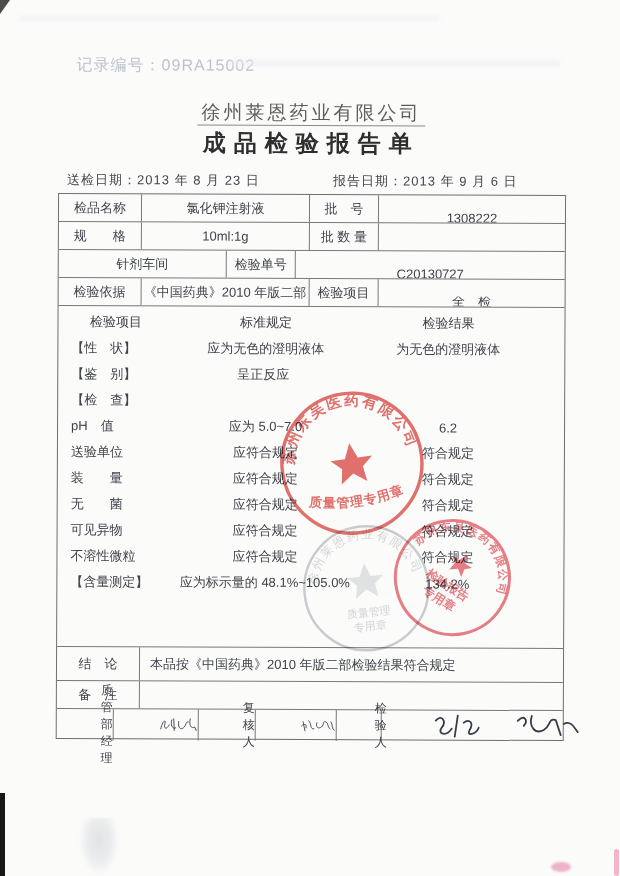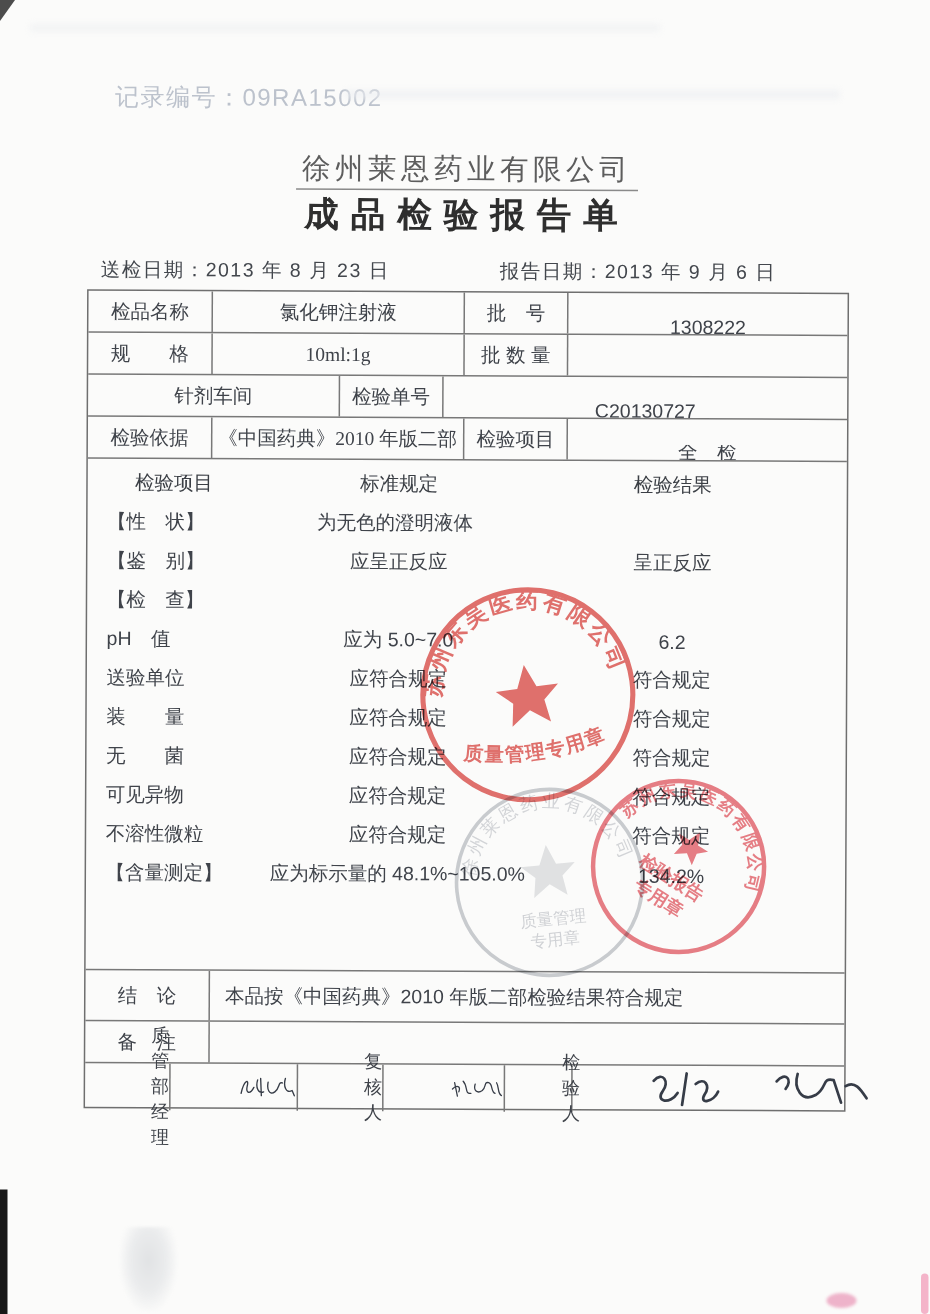--- a/index.html
+++ b/index.html
@@ -16,21 +16,21 @@
   .company{position:absolute;left:0;top:100px;width:620px;text-align:center;}
   .company span{font-size:19px;color:#5d5d5d;letter-spacing:3px;border-bottom:1px solid #8a8a8a;padding:0 4px 2px;}
   .title{position:absolute;left:0;top:128px;width:620px;text-align:center;font-size:23px;letter-spacing:8px;color:#2e2e2e;font-weight:600;}
   .date-line{position:absolute;top:172px;font-size:13px;color:#43474d;letter-spacing:1px;}
   .d1{left:66px;text-align:right;} .d2{left:332px;}
   
   .tbl{position:absolute;left:57px;top:194px;width:508px;height:546px;border:1px solid #6f6f6f;box-sizing:border-box;font-size:13px;}
   .irow{display:flex;height:28px;border-bottom:1px solid #787878;box-sizing:border-box;}
   .icell{display:flex;align-items:center;justify-content:center;box-sizing:border-box;overflow:hidden;white-space:nowrap;}
   .c-l1{width:83px;border-right:1px solid #787878;}
-  .c-v1{width:168px;border-right:1px solid #787878;font-family:Liberation Serif, serif;}
+  .c-v1{width:168px;border-right:1px solid #787878;}
   .c-l2{width:69px;border-right:1px solid #787878;}
   .c-v2{flex:1;margin-top:17px;}
   
   .results{position:absolute;left:0;top:112px;width:506px;height:340px;}
   .rrow{position:absolute;left:0;width:506px;height:24px;display:flex;align-items:center;}
   .r-item{width:115px;padding-left:13px;box-sizing:border-box;white-space:nowrap;}
   .r-std{width:185px;text-align:center;white-space:nowrap;}
   .r-res{width:180px;text-align:center;white-space:nowrap;}
   .rhead{color:#3b3f45;}
   
@@ -98,25 +98,25 @@
     </div>
 
     <div class="results">
       <div class="rrow rhead" style="top:4px">
         <div class="r-item" style="text-align:center;padding-left:0">检验项目</div>
         <div class="r-std">标准规定</div>
         <div class="r-res">检验结果</div>
       </div>
       <div class="rrow" style="top:30px">
         <div class="r-item">【性　状】</div>
+        <div class="r-std">应为无色的澄明液体</div>
         <div class="r-res">为无色的澄明液体</div>
       </div>
       <div class="rrow" style="top:56px">
         <div class="r-item">【鉴　别】</div>
-        <div class="r-std">应呈正反应</div>
         <div class="r-res">呈正反应</div>
       </div>
       <div class="rrow" style="top:82px">
         <div class="r-item">【检　查】</div>
         <div class="r-std"></div>
         <div class="r-res"></div>
       </div>
       <div class="rrow" style="top:108px">
         <div class="r-item">pH　值</div>
         <div class="r-std">应为 5.0~7.0</div>

